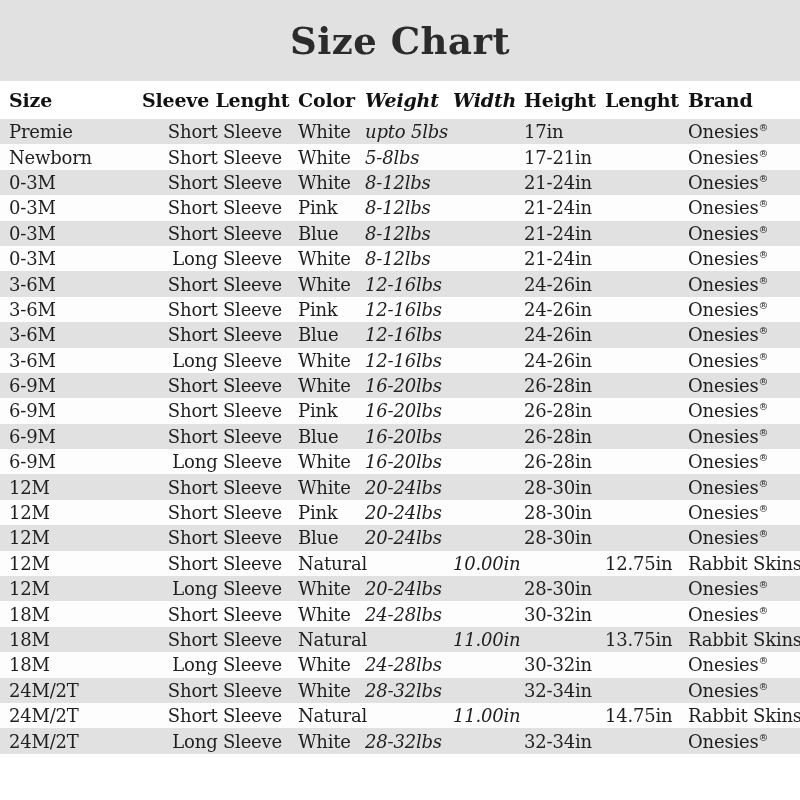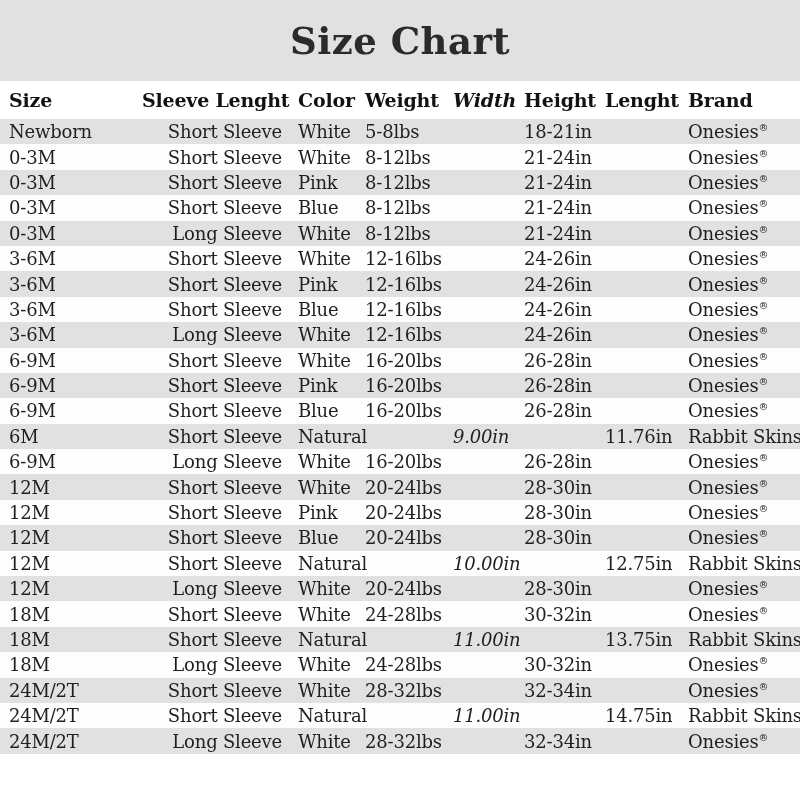--- a/index.html
+++ b/index.html
@@ -42,21 +42,21 @@
   tbody tr:nth-child(odd)  { background: #e1e1e1; }
   tbody tr:nth-child(even) { background: #fdfdfd; }
   tbody td {
     font-size: 18px;
     color: #1f1f1f;
   }
   
   th:nth-child(1), td:nth-child(1) { padding-left: 9px; }
   th:nth-child(2), td:nth-child(2) { text-align: right; }
   th:nth-child(3), td:nth-child(3) { padding-left: 16px; }
-  th:nth-child(4), td:nth-child(4) { padding-left: 2px; }
+  th:nth-child(4), td:nth-child(4) { padding-left: 2px; font-style: italic; }
   th:nth-child(5), td:nth-child(5) { padding-left: 1px; font-style: italic; }
   th:nth-child(6), td:nth-child(6) { padding-left: 1px; margin-left: 44px; }
   th:nth-child(7), td:nth-child(7) { padding-left: 2px; }
   th:nth-child(8), td:nth-child(8) { padding-left: 1px; }
   sup.reg {
     font-size: 0.55em;
     vertical-align: super;
     letter-spacing: 0;
   }
 </style>
@@ -85,26 +85,36 @@
         <th>Color</th>
         <th>Weight</th>
         <th>Width</th>
         <th>Height</th>
         <th>Lenght</th>
         <th>Brand</th>
       </tr>
   </thead>
   <tbody>
       <tr>
+        <td>Premie</td>
+        <td>Short Sleeve</td>
+        <td>White</td>
+        <td>upto 5lbs</td>
+        <td></td>
+        <td>17in</td>
+        <td></td>
+        <td>Onesies<sup class="reg">®</sup></td>
+      </tr>
+      <tr>
         <td>Newborn</td>
         <td>Short Sleeve</td>
         <td>White</td>
         <td>5-8lbs</td>
         <td></td>
-        <td>18-21in</td>
+        <td>17-21in</td>
         <td></td>
         <td>Onesies<sup class="reg">®</sup></td>
       </tr>
       <tr>
         <td>0-3M</td>
         <td>Short Sleeve</td>
         <td>White</td>
         <td>8-12lbs</td>
         <td></td>
         <td>21-24in</td>
@@ -203,30 +213,20 @@
       </tr>
       <tr>
         <td>6-9M</td>
         <td>Short Sleeve</td>
         <td>Blue</td>
         <td>16-20lbs</td>
         <td></td>
         <td>26-28in</td>
         <td></td>
         <td>Onesies<sup class="reg">®</sup></td>
-      </tr>
-      <tr>
-        <td>6M</td>
-        <td>Short Sleeve</td>
-        <td>Natural</td>
-        <td></td>
-        <td>9.00in</td>
-        <td></td>
-        <td>11.76in</td>
-        <td>Rabbit Skins</td>
       </tr>
       <tr>
         <td>6-9M</td>
         <td>Long Sleeve</td>
         <td>White</td>
         <td>16-20lbs</td>
         <td></td>
         <td>26-28in</td>
         <td></td>
         <td>Onesies<sup class="reg">®</sup></td>

